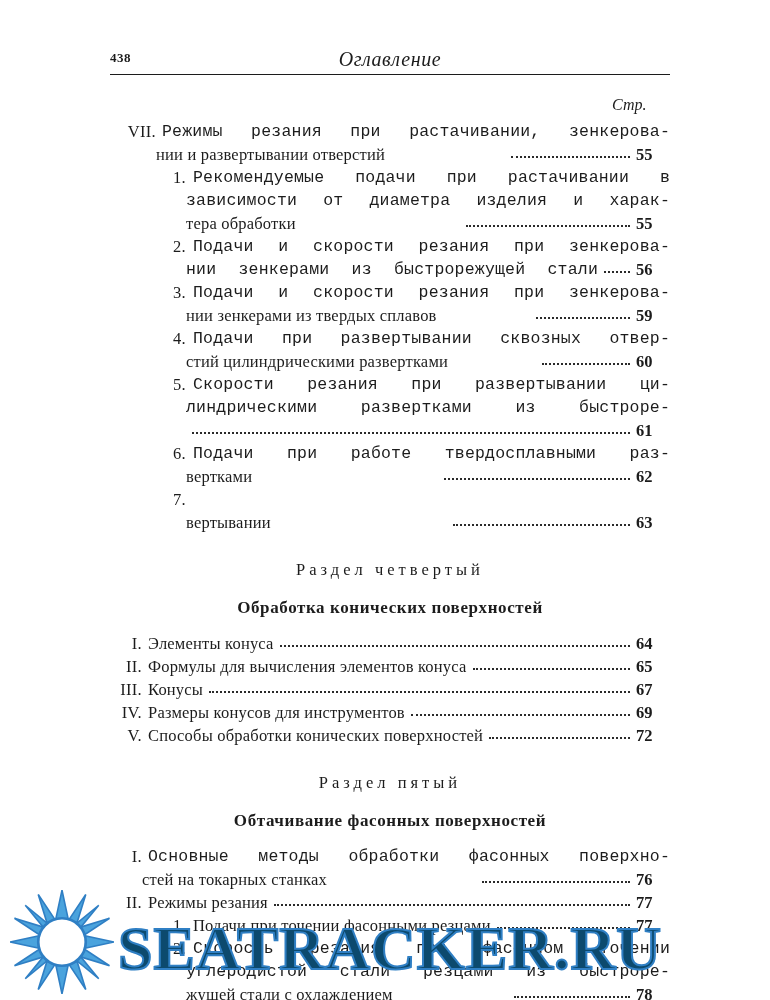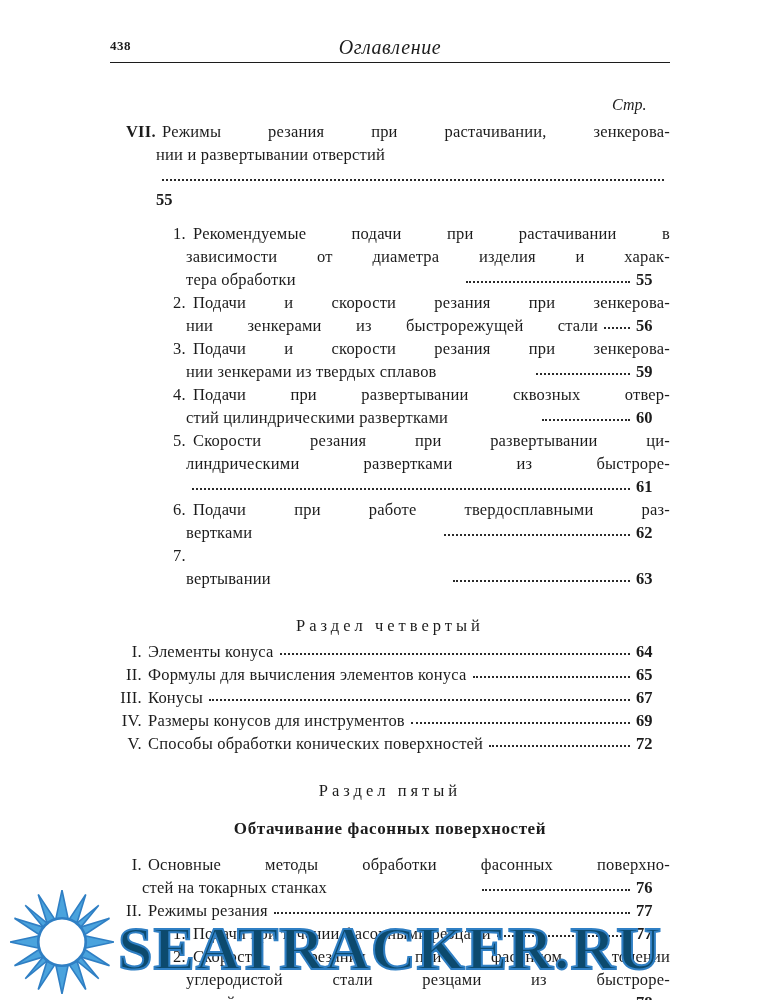--- a/index.html
+++ b/index.html
@@ -17,21 +17,21 @@
   }
   .page {
     position: absolute;
     left: 0; top: 0;
     width: 770px; height: 1000px;
   }
   
   .running-head {
     position: absolute;
     left: 110px;
-    top: 36px;
+    top: 48px;
     width: 560px;
     height: 26px;
     border-bottom: 1.5px solid #1c1c1c;
   }
   .folio {
     position: absolute;
     left: 0;
     top: 2px;
     font-size: 13px;
     font-weight: bold;
@@ -72,39 +72,40 @@
     line-height: 23px;
   }
   .num {
     flex: 0 0 auto;
     text-align: right;
     font-size: 16.5px;
     letter-spacing: 0.3px;
   }
   .num.lvl-roman {
     width: 46px;
-    font-weight: bold;
+    font-weight: normal;
     padding-right: 6px;
   }
   .num.lvl-roman-plain {
     width: 32px;
     padding-right: 6px;
   }
   .num.lvl-arabic {
     width: 76px;
     padding-right: 7px;
   }
   .txt {
     flex: 1 1 auto;
     font-size: 16.5px;
     letter-spacing: 0.2px;
   }
   .txt.just {
     text-align: justify;
     text-align-last: justify;
+    font-family: Liberation Mono, monospace;
   }
   .txt.lastline {
     text-align: left;
   }
   .leader {
     flex: 1 1 auto;
     position: relative;
     margin: 0 6px 0 6px;
     height: 22px;
   }
@@ -119,21 +120,21 @@
     flex: 0 0 34px;
     text-align: left;
     font-size: 16.5px;
     font-weight: bold;
   }
 
   .cont-line {
     display: flex;
     line-height: 23px;
   }
-  .cont-indent-1 { padding-left: 46px; flex-direction: column; }
+  .cont-indent-1 { padding-left: 46px; }
   .cont-indent-2 { padding-left: 76px; }
   .cont-indent-r { padding-left: 32px; }
 
   
   .sec-label {
     text-align: center;
     font-size: 16.5px;
     letter-spacing: 4px;
     margin-top: 26px;
     margin-bottom: 4px;
@@ -284,20 +285,21 @@
         <span class="num lvl-arabic">7.</span>
       </div>
       <div class="cont-line cont-indent-2">
         <span class="txt lastline">вертывании</span>
         <span class="leader"></span>
         <span class="pg">63</span>
       </div>
     </div>
 
     <div class="sec-label">Раздел четвертый</div>
+    <div class="sec-title">Обработка конических поверхностей</div>
 
     <div class="entry">
       <div class="row">
         <span class="num lvl-roman-plain">I.</span>
         <span class="txt" style="flex:0 0 auto;">Элементы конуса</span>
         <span class="leader"></span>
         <span class="pg">64</span>
       </div>
     </div>
     <div class="entry">

